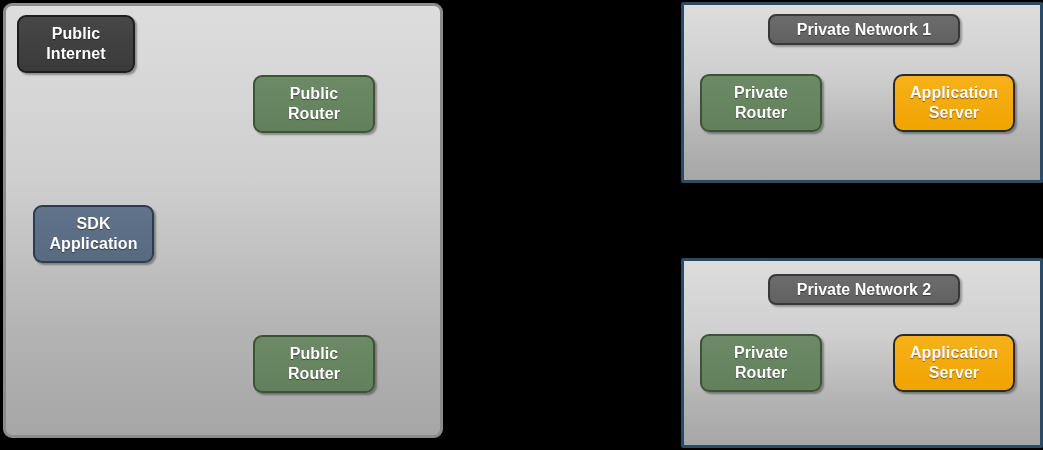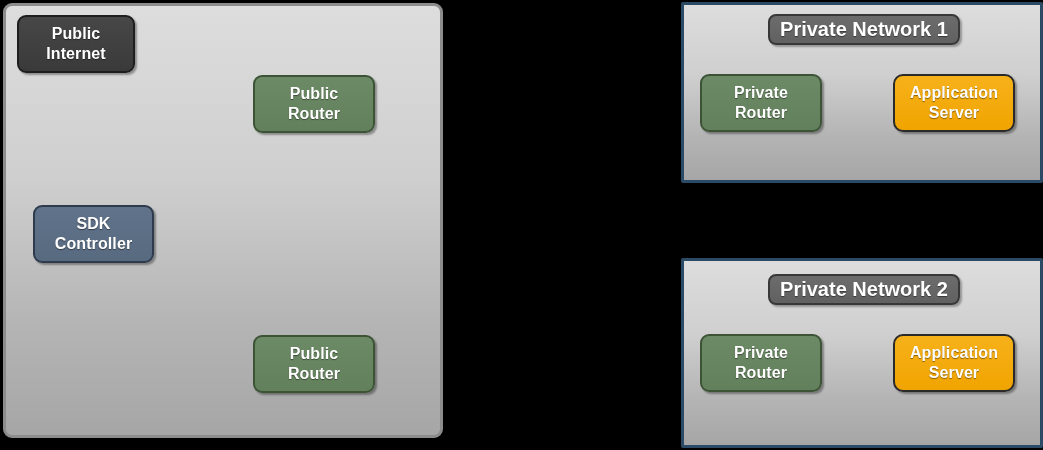--- a/index.html
+++ b/index.html
@@ -98,21 +98,21 @@
     position: absolute;
     box-sizing: border-box;
     display: flex;
     align-items: center;
     justify-content: center;
     background: linear-gradient(to bottom, #6c6c6c 0%, #616161 100%);
     border: 2px solid #383838;
     border-radius: 8px;
     color: #ffffff;
     font-weight: bold;
-    font-size: 20px;
+    font-size: 16px;
     text-shadow: 0 1px 1px rgba(0,0,0,0.45);
     box-shadow: 2px 2px 2px rgba(0,0,0,0.30);
   }
 </style>
 </head>
 <body>
 
 <div id="canvas">
 
   <div class="zone zone-public">
@@ -122,21 +122,21 @@
 Internet</span>
     </div>
 
     <div class="node node-green" style="left:247px; top:69px; width:122px; height:58px;">
       <span class="node-label">Public
 Router</span>
     </div>
 
     <div class="node node-slate" style="left:27px; top:199px; width:121px; height:58px;">
       <span class="node-label">SDK
-Controller</span>
+Application</span>
     </div>
 
 
     <div class="node node-green" style="left:247px; top:329px; width:122px; height:58px;">
       <span class="node-label">Public
 Router</span>
     </div>
 
   </div>
 

